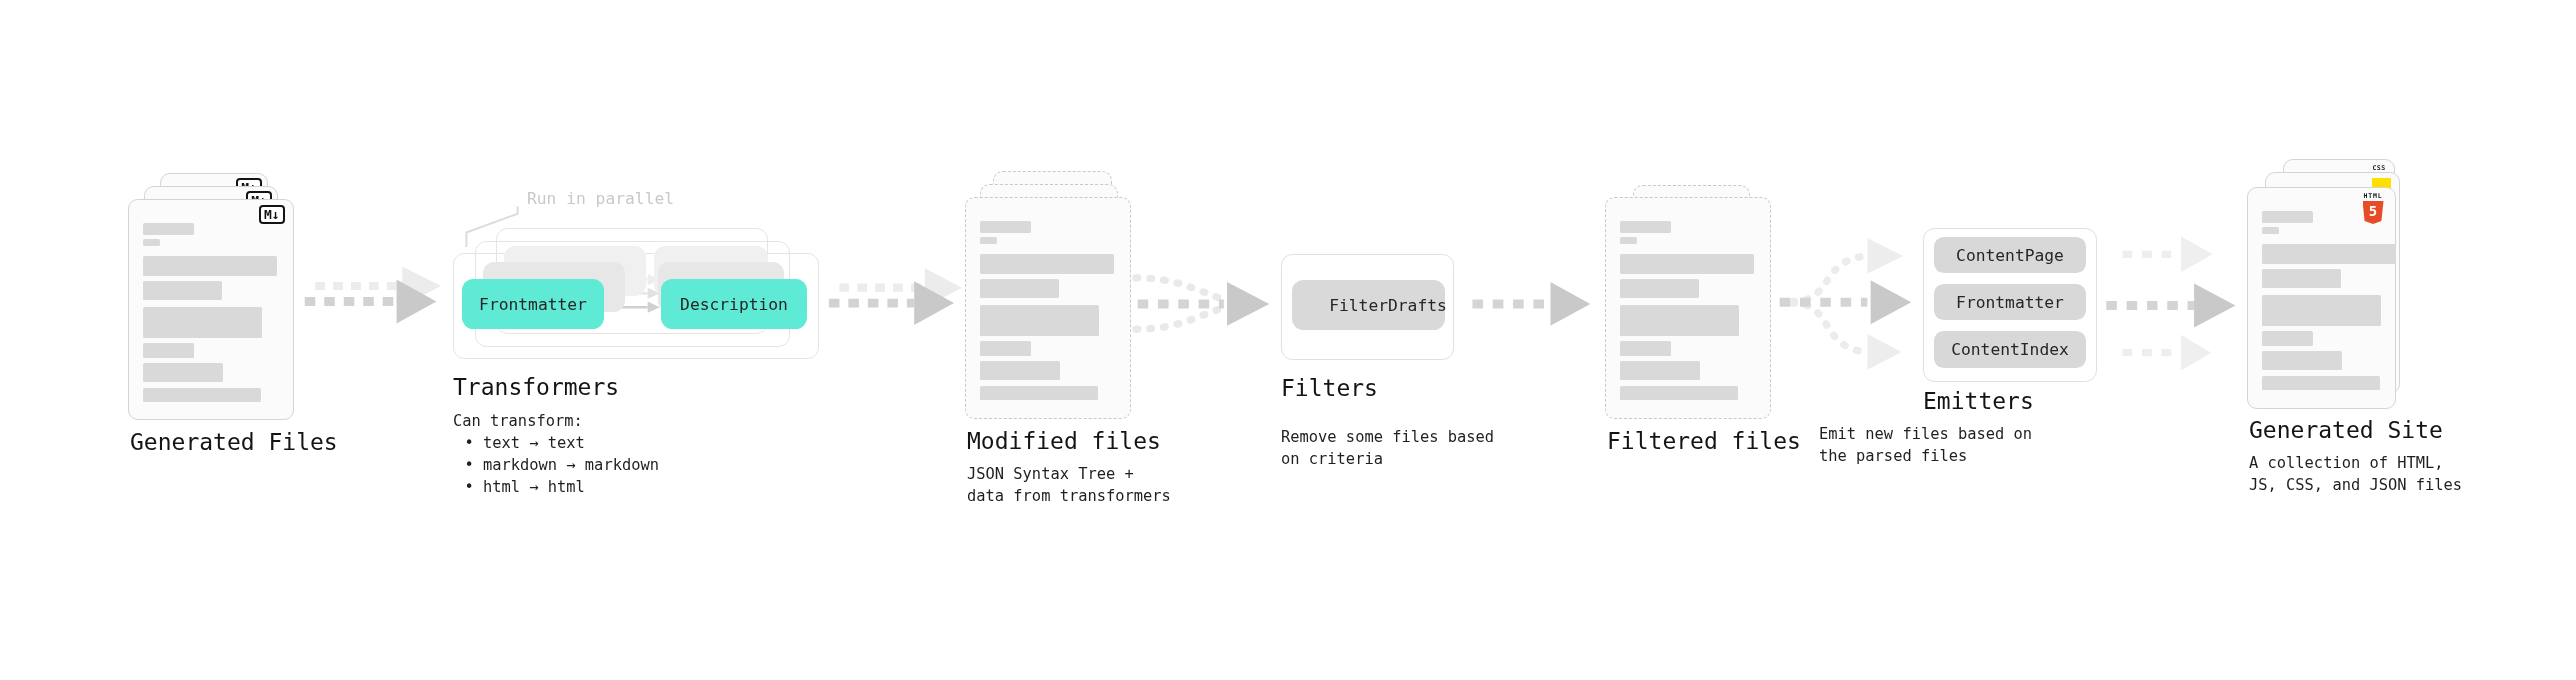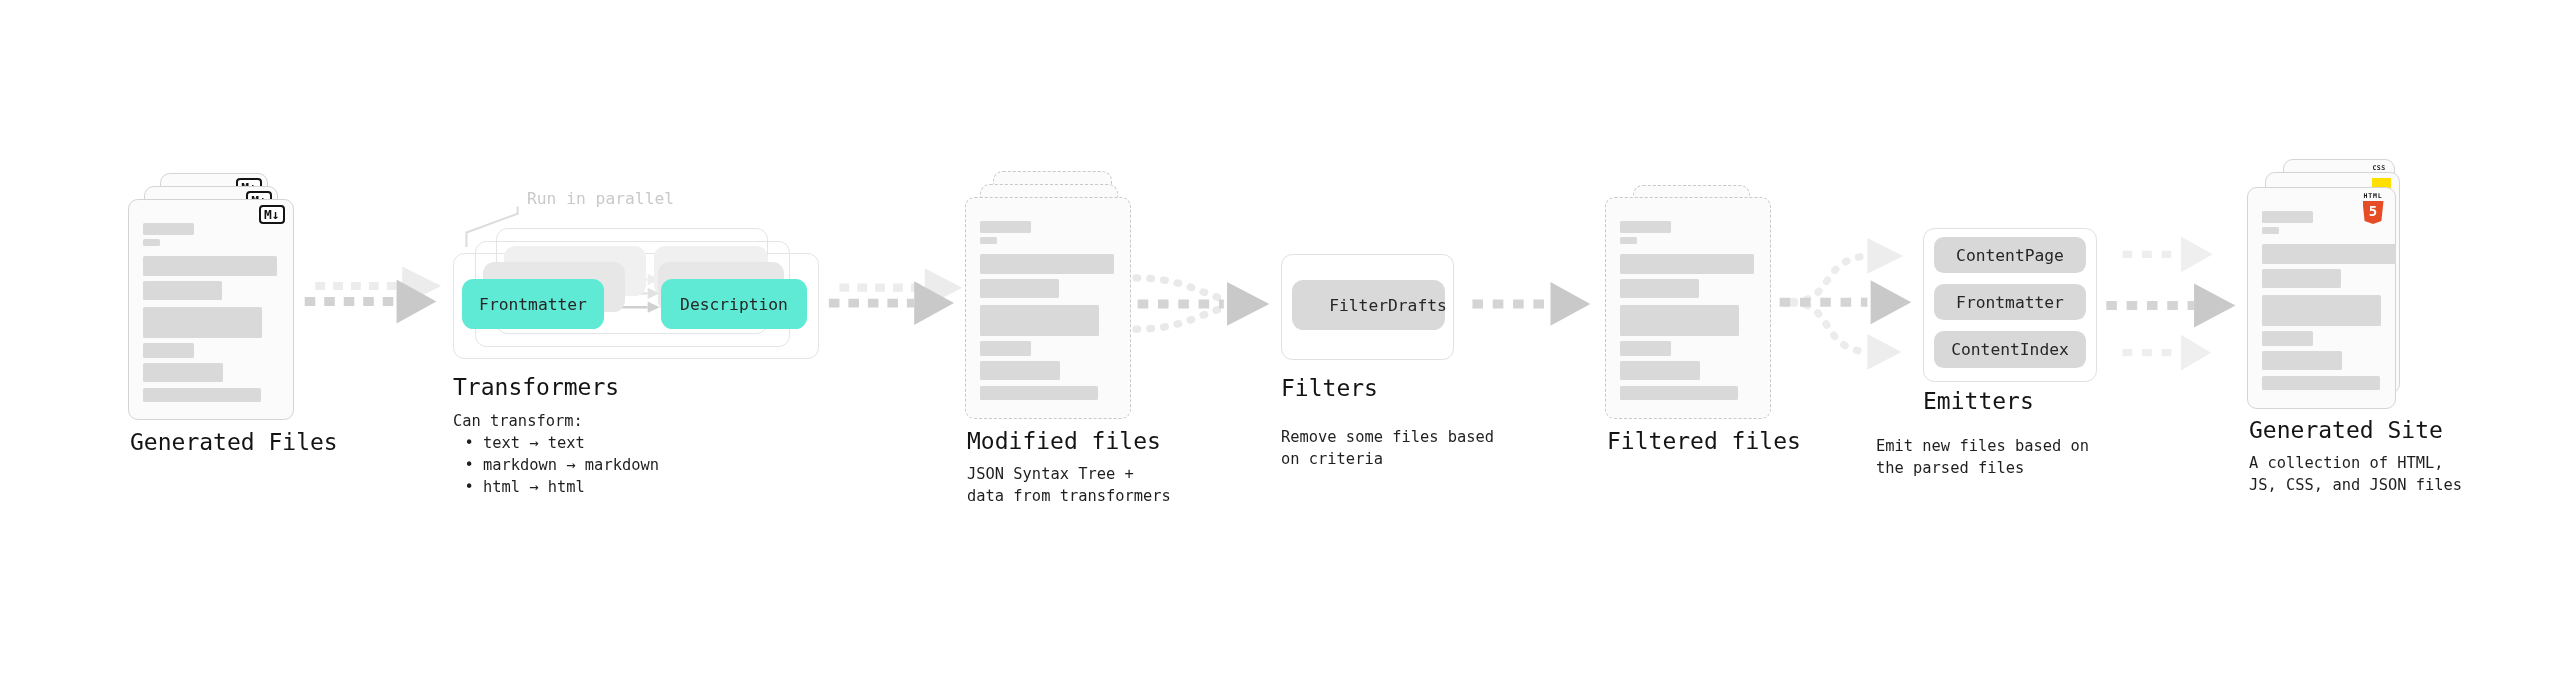--- a/index.html
+++ b/index.html
@@ -223,21 +223,21 @@
     </div>
     <div class="stage-title" style="left:1607px;top:429px;">Filtered files</div>
   </div>
 
   <div>
     <div class="group-box" style="left:1923px;top:228px;width:174px;height:154px;"></div>
     <div class="pill" style="left:1934px;top:237px;width:152px;height:36px;background:#d8d8d8;border-radius:9.8px;">ContentPage</div>
     <div class="pill" style="left:1934px;top:284px;width:152px;height:36px;background:#d8d8d8;border-radius:9.8px;">Frontmatter</div>
     <div class="pill" style="left:1934px;top:331px;width:152px;height:37px;background:#d8d8d8;border-radius:9.8px;">ContentIndex</div>
     <div class="stage-title" style="left:1923px;top:389px;">Emitters</div>
-    <div class="stage-desc" style="left:1876px;top:423px;margin-top:12px;">
+    <div class="stage-desc" style="left:1819px;top:423px;">
       <div>Emit new files based on</div>
       <div>the parsed files</div>
     </div>
   </div>
 
   <div>
     <div class="doc back" style="left:2283px;top:159px;width:112px;height:222px;">
       <div class="css-logo">
         <div class="word">CSS</div>
         <div class="bar-b"></div>

